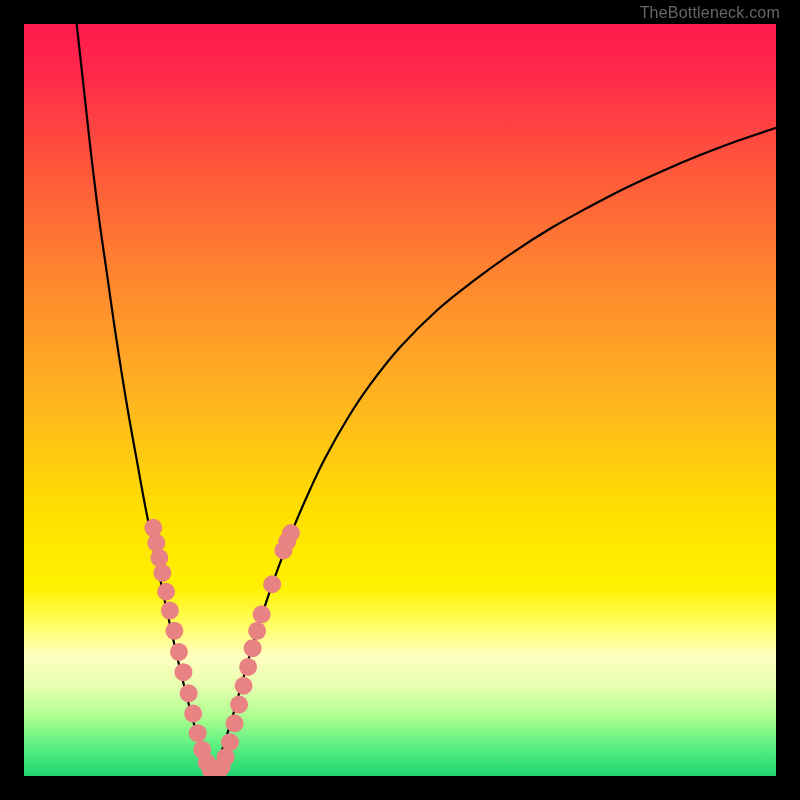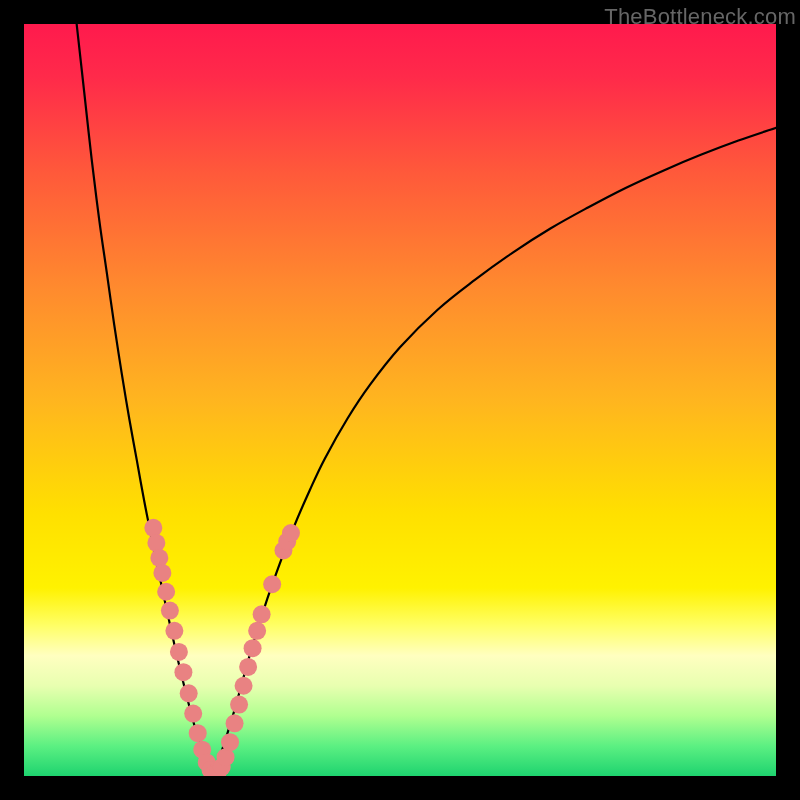--- a/index.html
+++ b/index.html
@@ -22,23 +22,23 @@
   .plot {
     position: absolute;
     left: 0;
     top: 0;
     width: 752px;
     height: 752px;
   }
   .watermark {
     position: absolute;
     top: 4px;
-    right: 4px;
+    right: 20px;
     color: #666;
-    font-size: 22px;
+    font-size: 16px;
     font-weight: 500;
     letter-spacing: 0.2px;
     user-select: none;
   }
   svg { display: block; }
 </style>
 </head>
 <body>
 
 <div class="frame">

